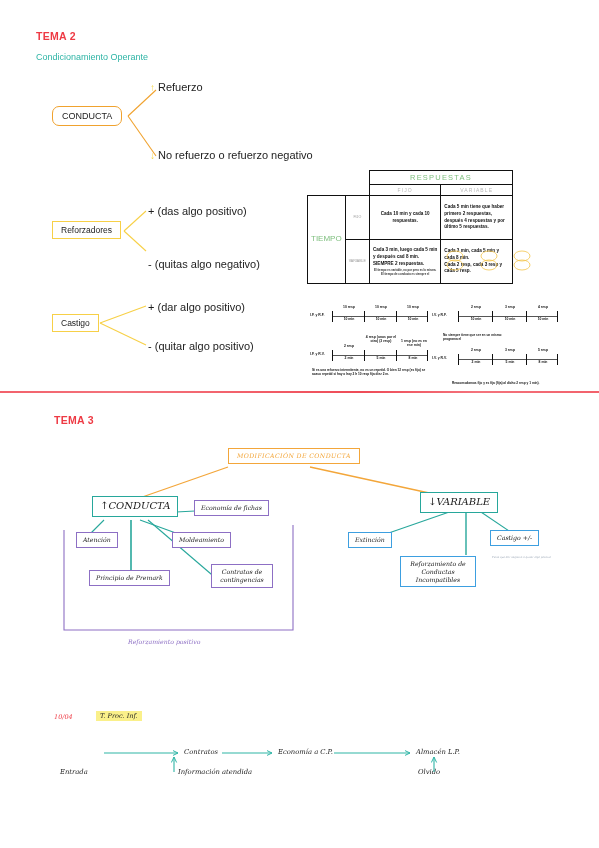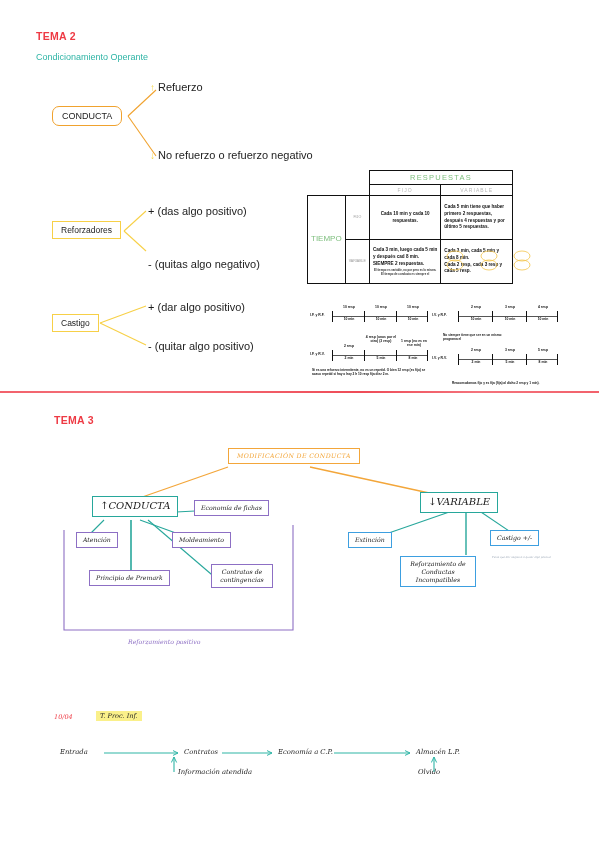--- a/index.html
+++ b/index.html
@@ -315,21 +315,21 @@
 
   <div class="node n-teal abs" style="left:420px;top:492px;">↓VARIABLE</div>
   <div class="node n-blue abs" style="left:348px;top:532px;">Extinción</div>
   <div class="node n-blue n-multi abs" style="left:400px;top:556px;width:76px;">Reforzamiento de Conductas Incompatibles</div>
   <div class="node n-blue abs" style="left:490px;top:530px;">Castigo +/-</div>
   <div class="tiny-note" style="left:492px;top:556px;width:60px;">Tiene que dar negativo o quitar algo positivo</div>
 
   <div class="date-red" style="left:54px;top:713px;">10/04</div>
   <div class="hl-yellow" style="left:96px;top:711px;">T. Proc. Inf.</div>
 
-  <div class="flow-text" style="left:60px;top:748px;">Entrada</div>
+  <div class="flow-text" style="left:60px;top:768px;">Entrada</div>
   <div class="flow-text" style="left:184px;top:748px;">Contratos</div>
   <div class="flow-text" style="left:278px;top:748px;">Economía a C.P.</div>
   <div class="flow-text" style="left:416px;top:748px;">Almacén L.P.</div>
   <div class="flow-text" style="left:178px;top:768px;">Información atendida</div>
   <div class="flow-text" style="left:406px;top:768px;margin-left:12px;">Olvido</div>
 
   <svg class="lines" width="599" height="120" style="top:740px;">
     <defs>
       <marker id="ar" markerWidth="6" markerHeight="6" refX="5" refY="2.4" orient="auto">
         <path d="M0,0 L5,2.4 L0,4.8" fill="none" stroke="#2fb5a6" stroke-width="0.9"></path>

